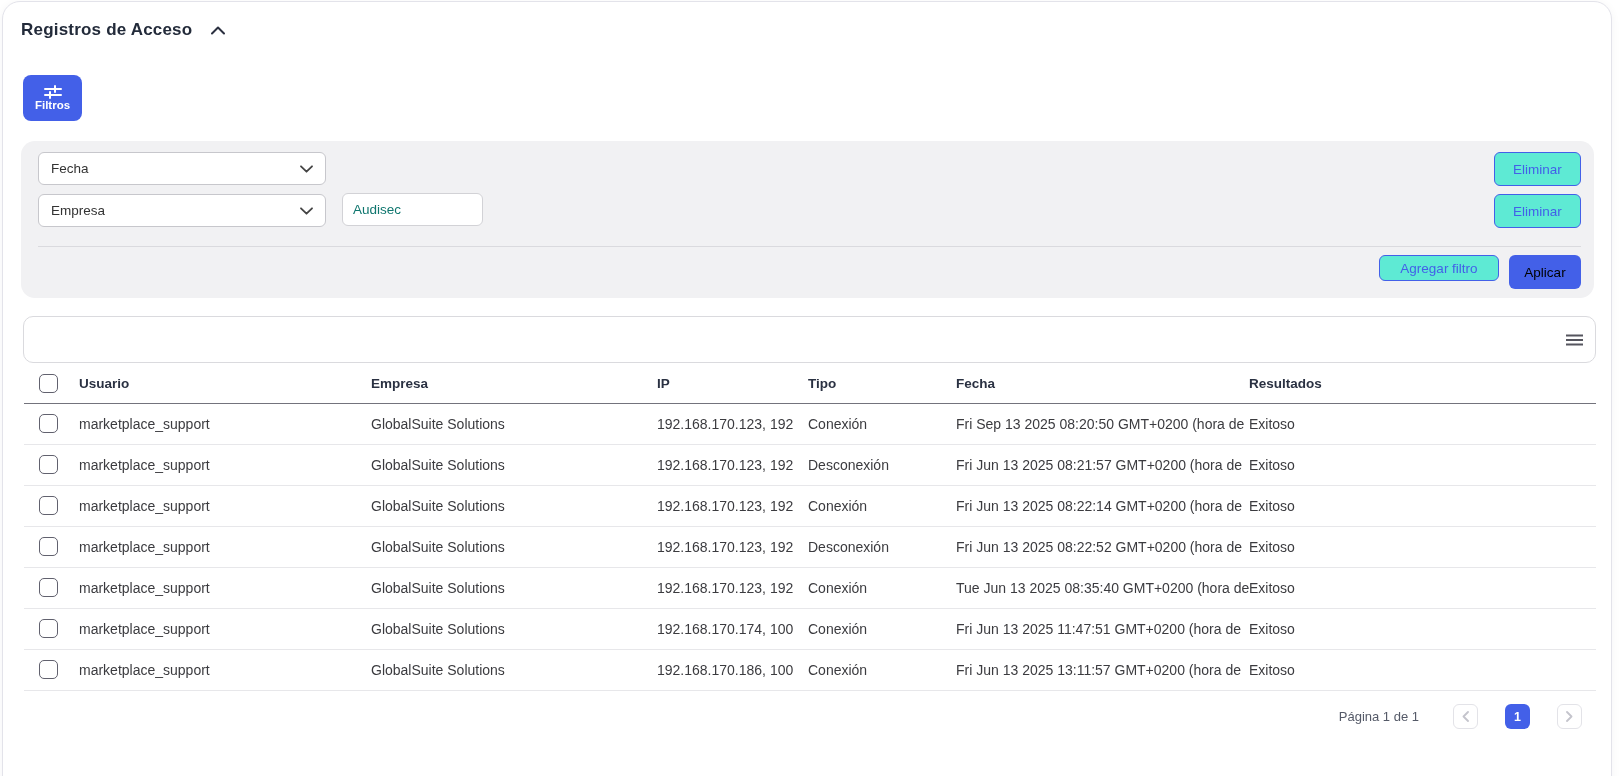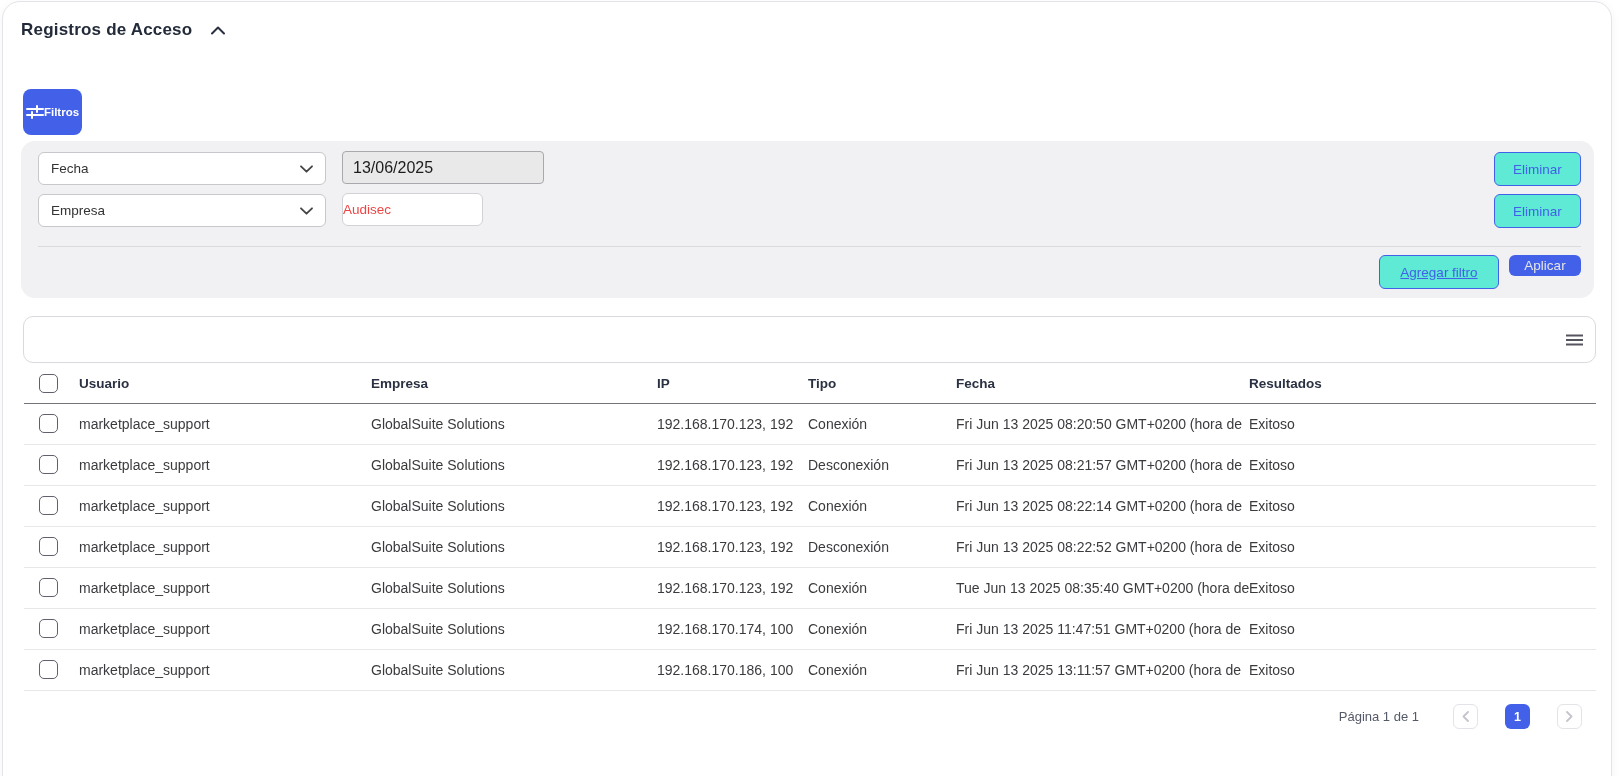--- a/index.html
+++ b/index.html
@@ -15,22 +15,22 @@
     box-shadow:0 2px 10px rgba(40,40,60,.05);
   }
   
   .page-head{ position:absolute; left:18px; top:18px; display:flex; align-items:center; gap:19px; }
   .page-head h1{ margin:0; font-size:17px; font-weight:700; color:#232b3a; letter-spacing:.2px; }
   .chev{ display:flex; align-items:center; cursor:pointer; }
   
   .filters-btn{
     position:absolute; left:20px; top:73px; width:59px; height:46px;
     background:var(--blue); border:none; border-radius:8px; color:#fff;
-    display:flex; flex-direction:row; align-items:center; justify-content:center;
-    gap:0; cursor:pointer; font-family:inherit; font-size:11.5px; font-weight:700;margin-top:14px;
+    display:flex; flex-direction:column; align-items:center; justify-content:center;
+    gap:0; cursor:pointer; font-family:inherit; font-size:11.5px; font-weight:700;
   }
   
   .filter-panel{
     position:absolute; left:18px; top:139px; width:1573px; height:157px;
     background:var(--panel); border-radius:14px;
   }
   .select{
     position:absolute; width:288px; height:33px; background:#fff;
     border:1px solid #c7c7cc; border-radius:6px; display:flex; align-items:center;
     justify-content:space-between; padding:0 12px; font-size:13.5px; color:#333; cursor:pointer;
@@ -38,33 +38,33 @@
   .select-fecha{ left:17px; top:11px; }
   .select-empresa{ left:17px; top:53px; }
   .date-input{
     position:absolute; left:321px; top:10px; width:202px; height:33px;
     background:#e9e9e9; border:1px solid #a9a9ad; border-radius:4px;
     font-size:16px; color:#1c1c1e; padding:0 10px; font-family:inherit;
   }
   .text-input{
     position:absolute; left:321px; top:52px; width:141px; height:33px;
     background:#fff; border:1px solid #d2d2d6; border-radius:6px;
-    font-size:13.5px; color:#ef4444; padding:0 0; font-family:inherit;
+    font-size:13.5px; color:#0f766e; padding:0 10px; font-family:inherit;
   }
   .btn-outline{
     background:#5eead4; border:1px solid var(--blue); color:var(--blue);
     border-radius:6px; font-size:13.5px; cursor:pointer; font-family:inherit;
   }
   .eliminar-1{ position:absolute; right:13px; top:11px; width:87px; height:34px; }
   .eliminar-2{ position:absolute; right:13px; top:53px; width:87px; height:34px; }
   .panel-divider{ position:absolute; left:17px; right:13px; top:105px; border-top:1px solid #dadade; }
-  .agregar-btn{ position:absolute; right:95px; top:114px; width:120px; height:34px;text-decoration:underline; }
+  .agregar-btn{ position:absolute; right:95px; top:114px; width:120px; height:26px; }
   .aplicar-btn{
-    position:absolute; right:13px; top:114px; width:72px; height:21px;
-    background:var(--blue); color:#e5e5e5; border:none; border-radius:6px;
+    position:absolute; right:13px; top:114px; width:72px; height:34px;
+    background:var(--blue); color:#000000; border:none; border-radius:6px;
     font-size:13.5px; cursor:pointer; font-family:inherit;
   }
   
   .toolbar{
     position:absolute; left:20px; top:314px; width:1573px; height:47px;
     background:#fff; border:1px solid #dadade; border-radius:10px;
   }
   .hamburger{ position:absolute; right:12px; top:50%; transform:translateY(-50%); cursor:pointer; display:flex; }
   
   .table-wrap{ position:absolute; left:21px; top:363px; width:1572px; }
@@ -120,21 +120,20 @@
 
   <div class="filter-panel">
     <div class="select select-fecha">
       <span>Fecha</span>
       <span style="display:flex;">
         <svg width="13" height="8" viewBox="0 0 13 8" fill="none" stroke="#444" stroke-width="1.8" stroke-linecap="round" stroke-linejoin="round">
             <polyline points="1,1.3 6.5,6.7 12,1.3"></polyline>
           </svg>
       </span>
     </div>
-    <input class="date-input" type="text" value="13/06/2025" style="">
     <button class="btn-outline eliminar-1">Eliminar</button>
 
     <div class="select select-empresa">
       <span>Empresa</span>
       <span style="display:flex;">
         <svg width="13" height="8" viewBox="0 0 13 8" fill="none" stroke="#444" stroke-width="1.8" stroke-linecap="round" stroke-linejoin="round">
             <polyline points="1,1.3 6.5,6.7 12,1.3"></polyline>
           </svg>
       </span>
     </div>
@@ -183,21 +182,21 @@
       </thead>
       <tbody>
         <tr>
           <td class="cb">
               <input type="checkbox" style="">
             </td>
           <td>marketplace_support</td>
           <td>GlobalSuite Solutions</td>
           <td>192.168.170.123, 192</td>
           <td>Conexión</td>
-          <td>Fri Jun 13 2025 08:20:50 GMT+0200 (hora de</td>
+          <td>Fri Sep 13 2025 08:20:50 GMT+0200 (hora de</td>
           <td>Exitoso</td>
         </tr>
         <tr>
           <td class="cb">
               <input type="checkbox" style="">
             </td>
           <td>marketplace_support</td>
           <td>GlobalSuite Solutions</td>
           <td>192.168.170.123, 192</td>
           <td>Desconexión</td>

